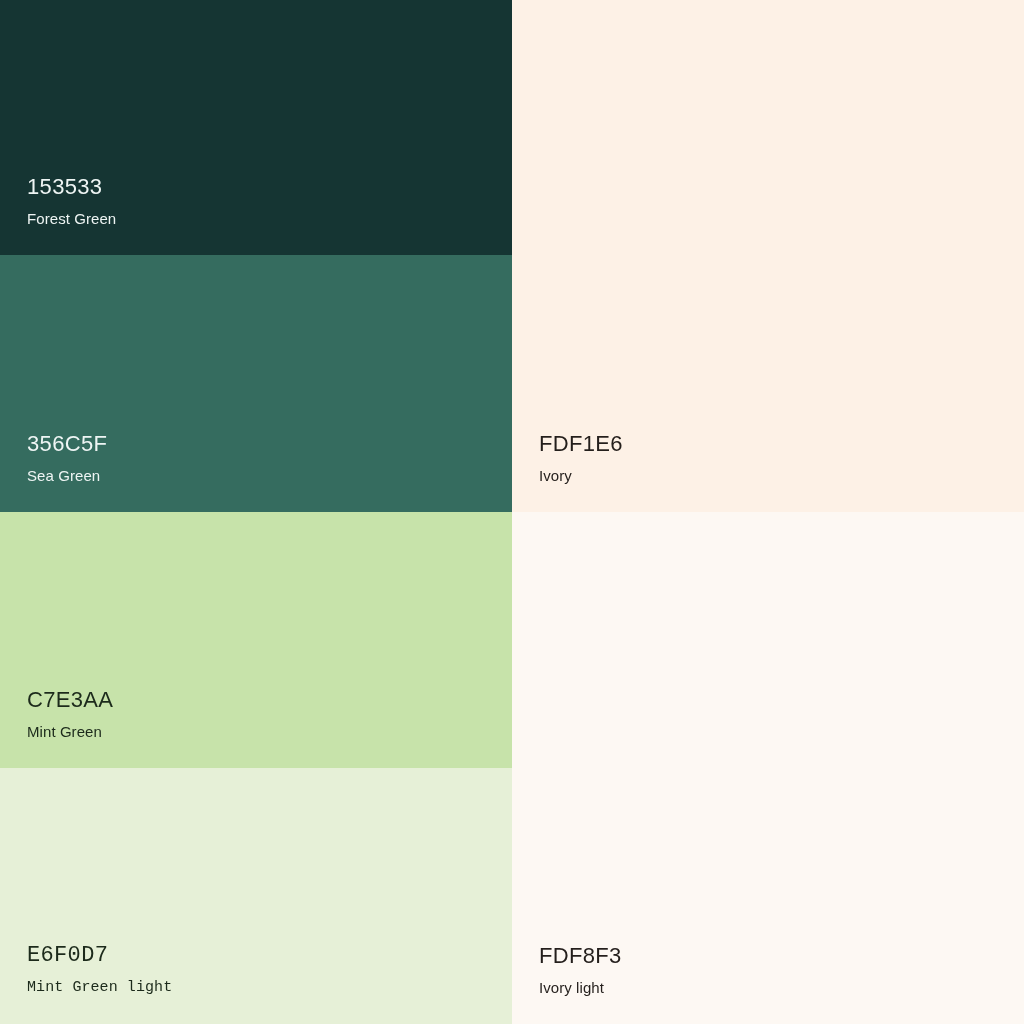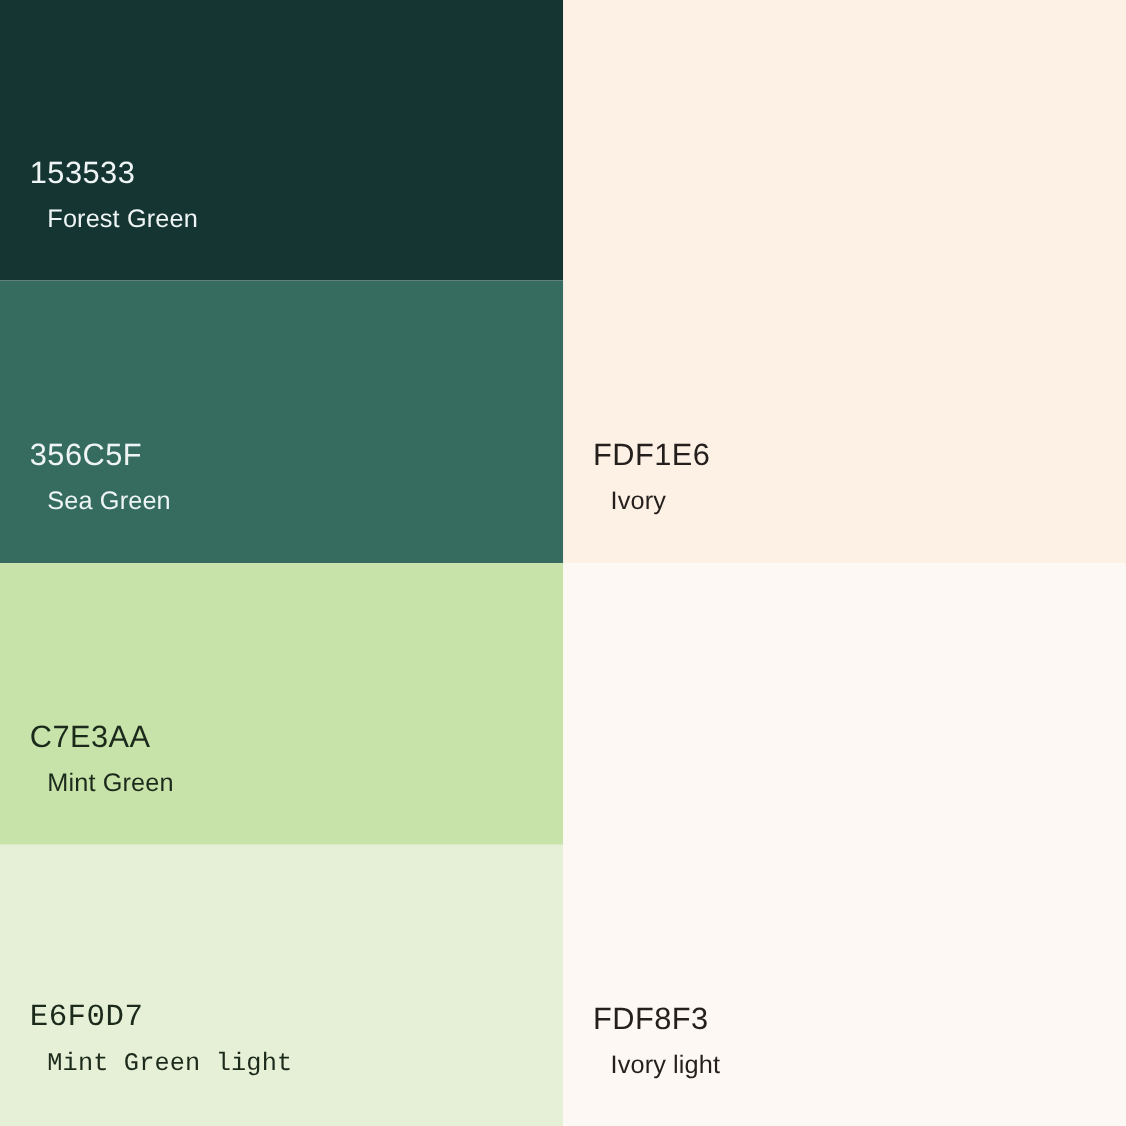--- a/index.html
+++ b/index.html
@@ -31,32 +31,32 @@
   .swatch-labels {
     position: absolute;
     left: 27px;
     bottom: 29px;
     line-height: 1;
     white-space: nowrap;
   }
 
   .swatch-hex {
     display: block;
-    font-size: 28px;
+    font-size: 22px;
     font-weight: 400;
     letter-spacing: 0.015em;
     margin: 0 0 13px 0;
   }
 
   .swatch-name {
     display: block;
-    font-size: 23px;
+    font-size: 15px;
     font-weight: 400;
     letter-spacing: 0.005em;
-    margin: 16px;
+    margin: 0;
   }
 
   
   .tone-light .swatch-hex,
   .tone-light .swatch-name {
     color: #eef5f4;
   }
 
   .tone-dark .swatch-hex,
   .tone-dark .swatch-name {

